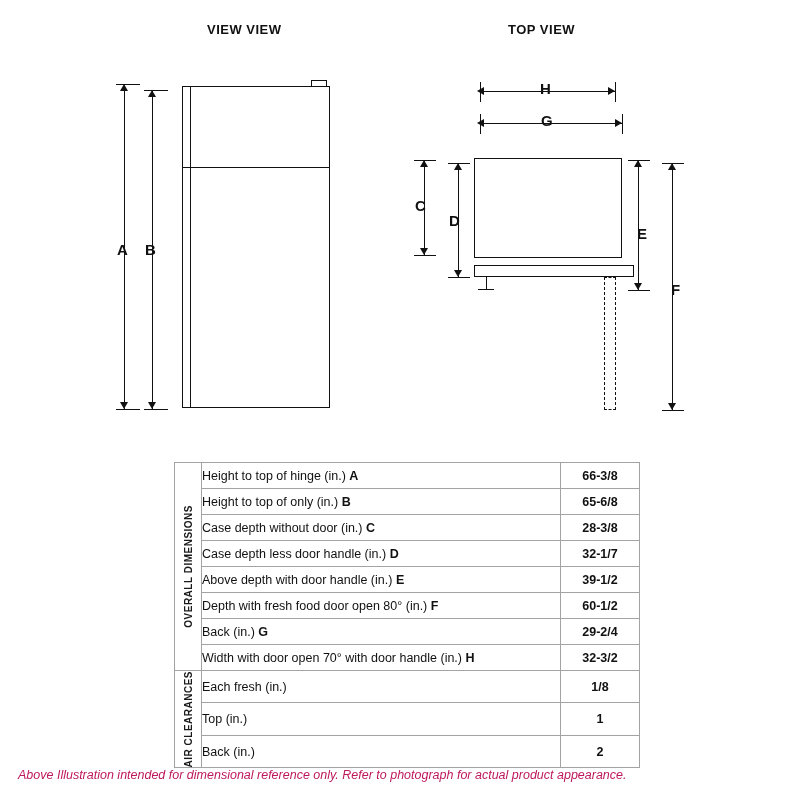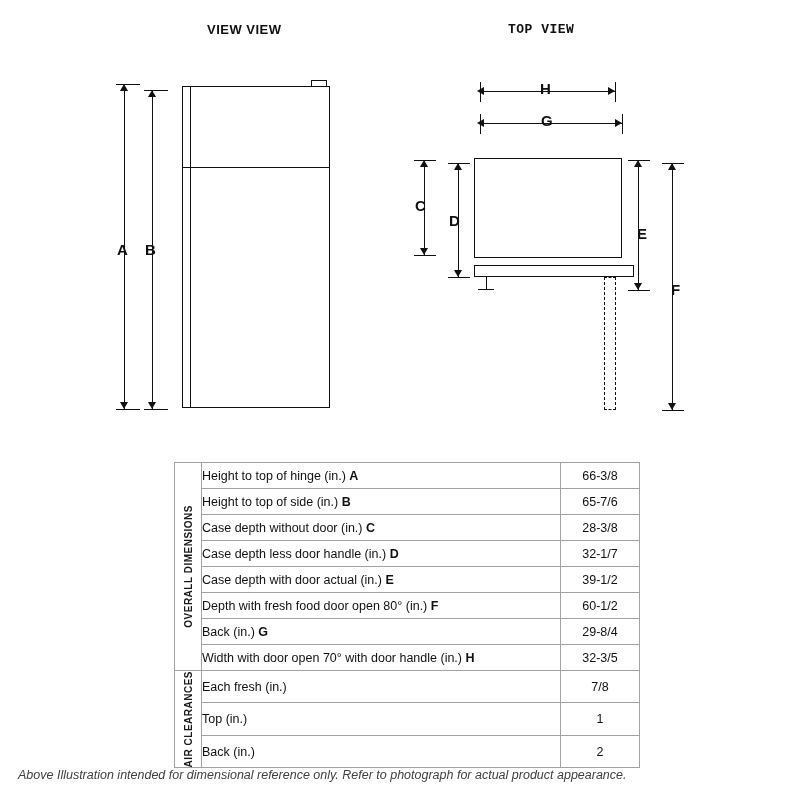--- a/index.html
+++ b/index.html
@@ -25,21 +25,21 @@
   
   .view-title {
     position: absolute;
     font-size: 13px;
     font-weight: bold;
     letter-spacing: 0.5px;
     color: #111;
     white-space: nowrap;
   }
   #front-view-title { left: 207px; top: 22px; }
-  #top-view-title   { left: 508px; top: 22px; font-family: Liberation Mono, monospace; }
+  #top-view-title   { left: 508px; top: 22px; }
 
   
   .hline {
     position: absolute;
     height: 0;
     border-top: 1px solid #111;
   }
   .vline {
     position: absolute;
     width: 0;
@@ -124,32 +124,32 @@
   td.desc {
     padding-left: 8px;
     font-size: 12.5px;
     color: #111;
   }
   td.desc b { font-weight: bold; }
   td.value {
     width: 78px;
     text-align: center;
     font-size: 12.5px;
-    font-weight: normal;
+    font-weight: bold;
     color: #111;
   }
 
   
   #footer-note {
     position: absolute;
     left: 18px;
     top: 768px;
     font-size: 12.5px;
     font-style: italic;
-    color: #404040;
+    color: #be185d;
     white-space: nowrap;
   }
 </style>
 </head>
 <body>
 
 <div id="page">
 
   <div class="view-title" id="front-view-title">VIEW VIEW</div>
   <div class="view-title" id="top-view-title">TOP VIEW</div>
@@ -240,76 +240,76 @@
           <span class="rot">OVERALL DIMENSIONS</span>
         </td>
         <td class="desc">
           <span>Height to top of hinge (in.)</span>
           <b>A</b>
         </td>
         <td class="value">66-3/8</td>
       </tr>
       <tr>
         <td class="desc">
-          <span>Height to top of side (in.)</span>
+          <span>Height to top of only (in.)</span>
           <b>B</b>
         </td>
-        <td class="value">65-7/6</td>
+        <td class="value">65-6/8</td>
       </tr>
       <tr>
         <td class="desc">
           <span>Case depth without door (in.)</span>
           <b>C</b>
         </td>
         <td class="value">28-3/8</td>
       </tr>
       <tr>
         <td class="desc">
           <span>Case depth less door handle (in.)</span>
           <b>D</b>
         </td>
         <td class="value">32-1/7</td>
       </tr>
       <tr>
         <td class="desc">
-          <span>Case depth with door actual (in.)</span>
+          <span>Above depth with door handle (in.)</span>
           <b>E</b>
         </td>
         <td class="value">39-1/2</td>
       </tr>
       <tr>
         <td class="desc">
           <span>Depth with fresh food door open 80° (in.)</span>
           <b>F</b>
         </td>
         <td class="value">60-1/2</td>
       </tr>
       <tr>
         <td class="desc">
           <span>Back (in.)</span>
           <b>G</b>
         </td>
-        <td class="value">29-8/4</td>
+        <td class="value">29-2/4</td>
       </tr>
       <tr>
         <td class="desc">
           <span>Width with door open 70° with door handle (in.)</span>
           <b>H</b>
         </td>
-        <td class="value">32-3/5</td>
+        <td class="value">32-3/2</td>
       </tr>
 
       <tr>
         <td class="group-label" rowspan="3">
           <span class="rot">AIR CLEARANCES</span>
         </td>
         <td class="desc">
           <span>Each fresh (in.)</span>
         </td>
-        <td class="value">7/8</td>
+        <td class="value">1/8</td>
       </tr>
       <tr>
         <td class="desc">
           <span>Top (in.)</span>
         </td>
         <td class="value">1</td>
       </tr>
       <tr>
         <td class="desc">
           <span>Back (in.)</span>

